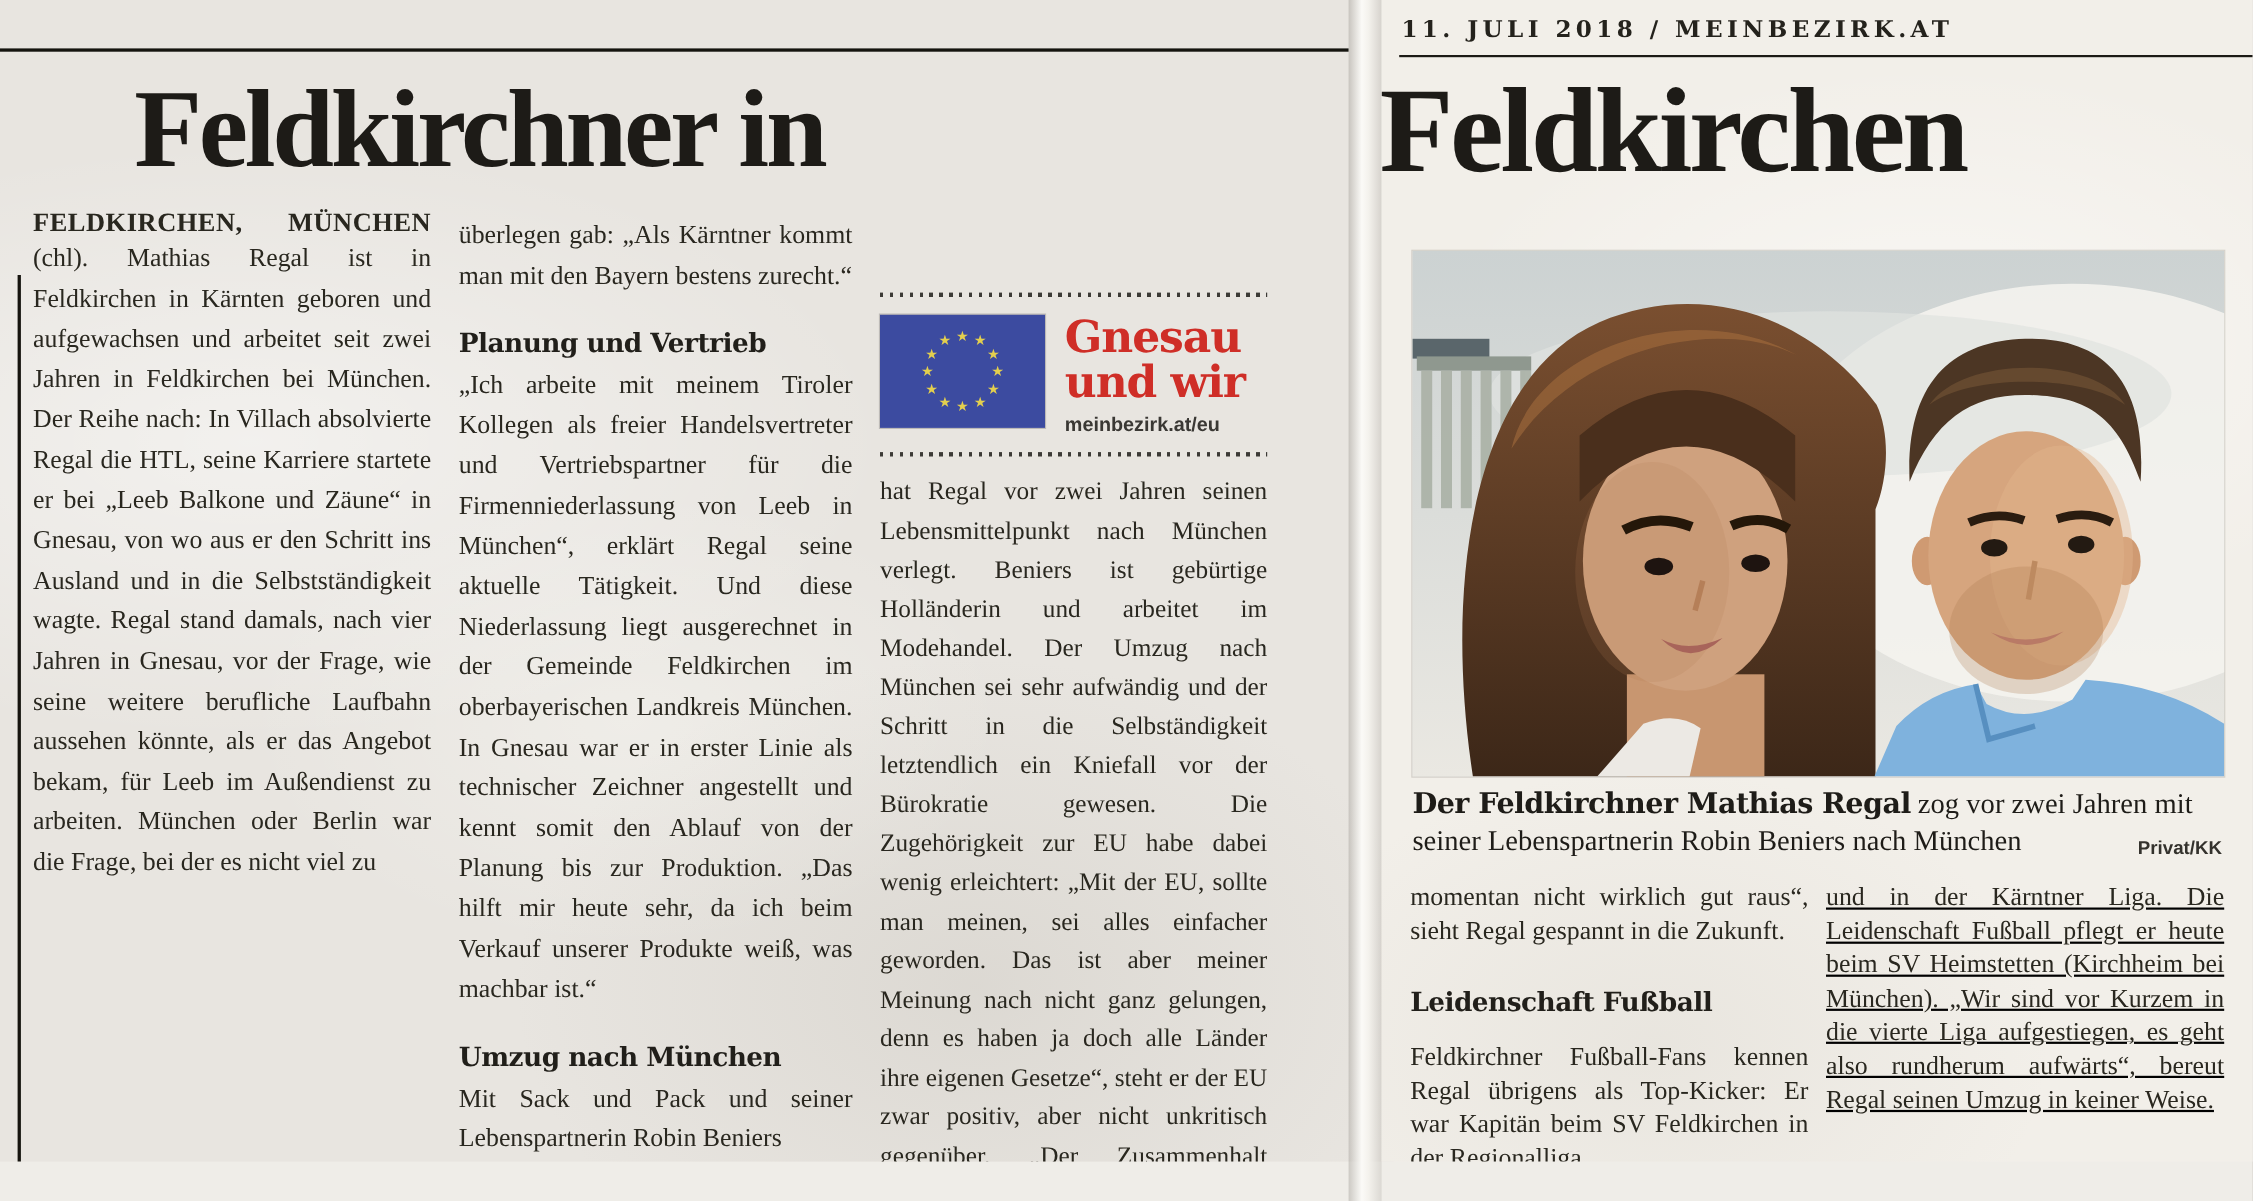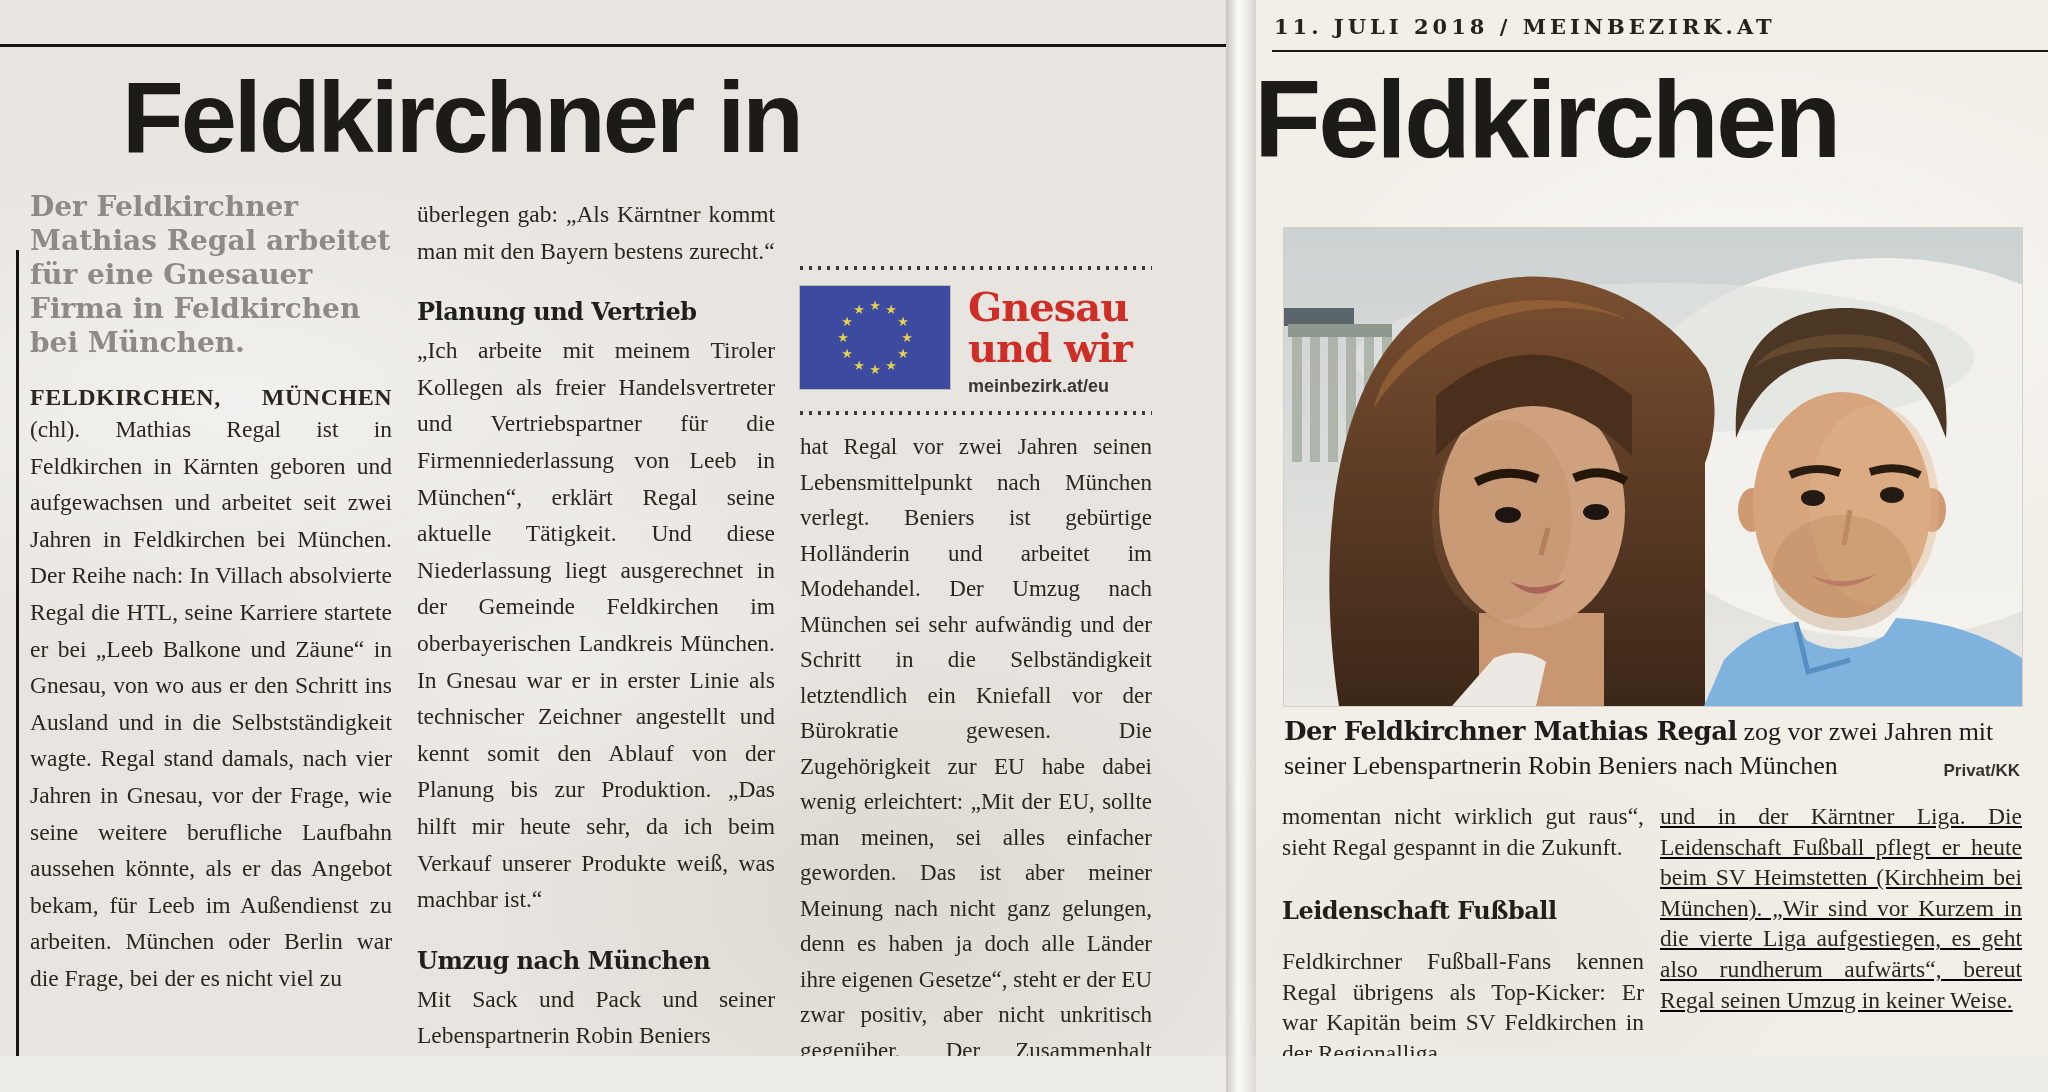--- a/index.html
+++ b/index.html
@@ -20,21 +20,21 @@
       var(--paper_right);}
   .gutter{position:absolute;top:0;left:1226px;width:30px;height:1092px;
     background:linear-gradient(90deg, rgba(140,135,128,.35), #fbfaf7 40%, #f4f2ed 60%, rgba(160,155,148,.25));}
   
   .top-rule-left{position:absolute;left:0;top:44px;width:1226px;height:3px;background:#15140f;}
   .edge-rule{position:absolute;left:16px;top:250px;width:3px;height:842px;background:#16140f;}
   .bottom-rule-left{position:absolute;left:12px;top:1078px;width:1176px;height:3px;background:#15140f;}
   .header-rule-right{position:absolute;left:16px;top:50px;width:776px;height:2px;background:#1c1a15;}
   .dotted{height:4px;background-image:repeating-linear-gradient(90deg,#3c3a36 0 3px,transparent 3px 9px);}
   
-  .headline{position:absolute;font-family:Liberation Sans, sans-serif;font-weight:bold;
+  .headline{position:absolute;font-family:Liberation Serif, serif;font-weight:bold;
     color:var(--headline_ink);letter-spacing:-3px;white-space:nowrap;}
   .headline-left{left:122px;top:62px;font-size:101px;line-height:1.1;}
   .headline-right{left:-2px;top:58px;font-size:110px;line-height:1.1;}
   
   .col{position:absolute;top:190px;}
   .col1{left:30px;width:362px;}
   .col2{left:417px;width:358px;top:196px;}
   .col3{left:800px;width:352px;top:196px;}
   .lede{font-family:"DejaVu Serif",serif;font-weight:bold;color:var(--lede_gray);
     font-size:28px;line-height:34px;margin:0 0 24px 0;}
@@ -77,21 +77,20 @@
 <div class="scan">
 
   <div class="page page-left">
     <div class="top-rule-left"></div>
     <div class="edge-rule"></div>
     <div class="bottom-rule-left"></div>
 
     <div class="headline headline-left">Feldkirchner in</div>
 
     <div class="col col1">
-      <p class="lede">Der Feldkirchner Mathias Regal arbeitet für eine Gnesauer Firma in Feldkirchen bei München.</p>
       <div class="location-line">
         <span>FELDKIRCHEN,</span>
         <span>MÜNCHEN</span>
       </div>
       <p class="body-text">(chl). Mathias Regal ist in Feldkirchen in Kärnten geboren und aufgewachsen und arbeitet seit zwei Jahren in Feldkirchen bei München. Der Reihe nach: In Villach absolvierte Regal die HTL, seine Karriere startete er bei „Leeb Balkone und Zäune“ in Gnesau, von wo aus er den Schritt ins Ausland und in die Selbstständigkeit wagte. Regal stand damals, nach vier Jahren in Gnesau, vor der Frage, wie seine weitere berufliche Laufbahn aussehen könnte, als er das Angebot bekam, für Leeb im Außendienst zu arbeiten. München oder Berlin war die Frage, bei der es nicht viel zu</p>
     </div>
 
     <div class="col col2">
       <p class="body-text">überlegen gab: „Als Kärntner kommt man mit den Bayern bestens zurecht.“</p>
       <p class="subhead">Planung und Vertrieb</p>

